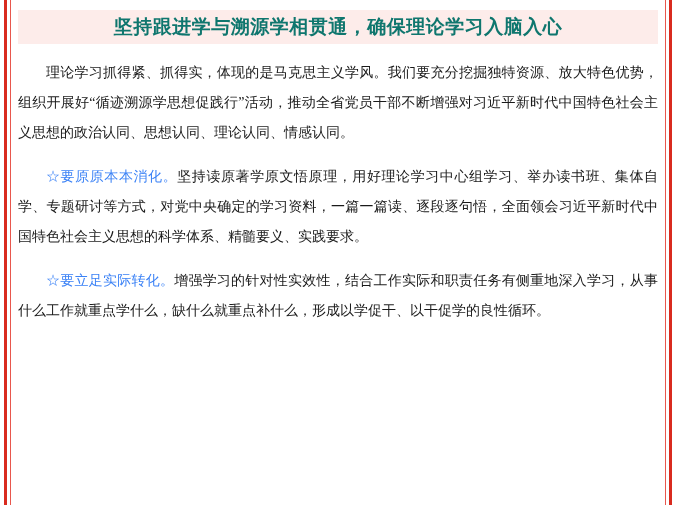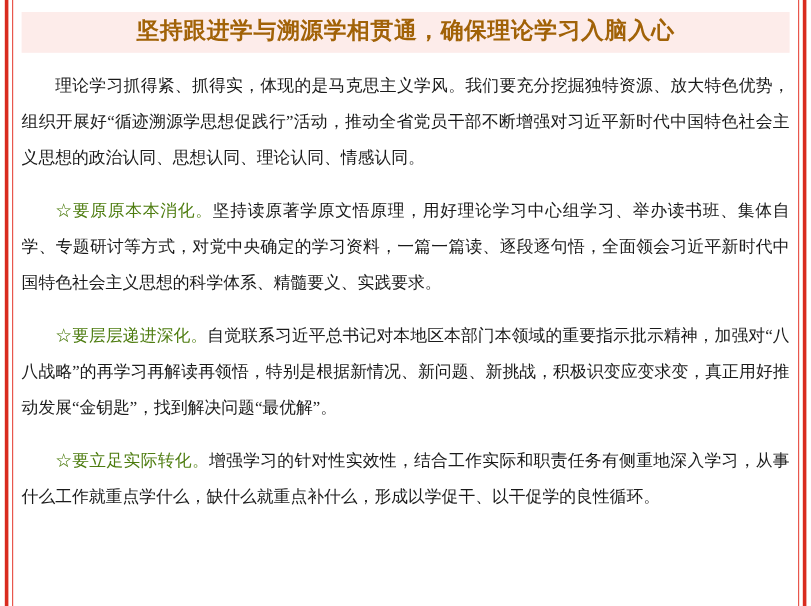--- a/index.html
+++ b/index.html
@@ -57,21 +57,21 @@
     position: absolute;
     left: 0;
     right: 0;
     top: 4px;
     height: 34px;
     background: #fdecea;
   }
   .title-text {
     position: relative;
     text-align: center;
-    color: #a16207;
+    color: #0f766e;
     font-size: 19px;
     font-weight: bold;
     line-height: 42px;
     letter-spacing: 0.5px;
     white-space: nowrap;
     font-family: "Liberation Sans", "DejaVu Sans", sans-serif;
   }
 
   .body-text {
     margin-top: 10px;
@@ -81,21 +81,21 @@
     text-align: justify;
     text-justify: inter-ideograph;
   }
   .para {
     margin: 0 0 14px 0;
     text-indent: 2em;
   }
   .para:last-child { margin-bottom: 0; font-family: Liberation Serif, serif; }
 
   .lead-marker {
-    color: #4d7c0f;
+    color: #3b82f6;
   }
 </style>
 </head>
 <body>
 
 <div class="page">
 
   <div class="edge-rule left"></div>
   <div class="edge-rule-thin left"></div>
   <div class="edge-rule right"></div>
@@ -107,19 +107,18 @@
       <div class="band-bg"></div>
       <div class="title-text">坚持跟进学与溯源学相贯通，确保理论学习入脑入心</div>
     </div>
 
     <div class="body-text">
 
       <p class="para"><span>理论学习抓得紧、抓得实，体现的是马克思主义学风。我们要充分挖掘独特资源、放大特色优势，组织开展好“循迹溯源学思想促践行”活动，推动全省党员干部不断增强对习近平新时代中国特色社会主义思想的政治认同、思想认同、理论认同、情感认同。</span></p>
 
       <p class="para"><span class="lead-marker">☆要原原本本消化。</span><span>坚持读原著学原文悟原理，用好理论学习中心组学习、举办读书班、集体自学、专题研讨等方式，对党中央确定的学习资料，一篇一篇读、逐段逐句悟，全面领会习近平新时代中国特色社会主义思想的科学体系、精髓要义、实践要求。</span></p>
 
-      <p class="para"><span class="lead-marker">☆要层层递进深化。</span><span>自觉联系习近平总书记对本地区本部门本领域的重要指示批示精神，加强对“八八战略”的再学习再解读再领悟，特别是根据新情况、新问题、新挑战，积极识变应变求变，真正用好推动发展“金钥匙”，找到解决问题“最优解”。</span></p>
 
       <p class="para"><span class="lead-marker">☆要立足实际转化。</span><span>增强学习的针对性实效性，结合工作实际和职责任务有侧重地深入学习，从事什么工作就重点学什么，缺什么就重点补什么，形成以学促干、以干促学的良性循环。</span></p>
 
     </div>
   </div>
 </div>
 
 </body></html>

